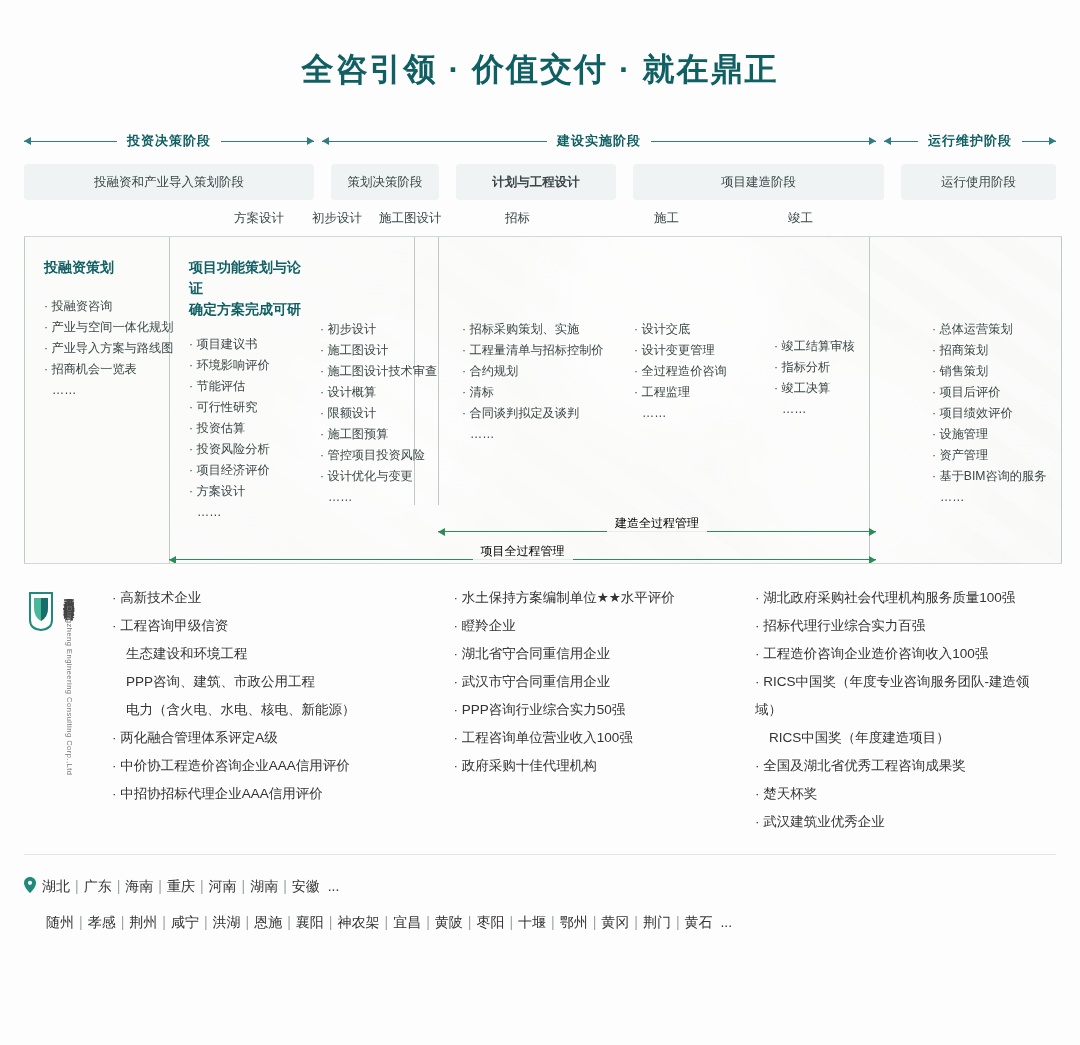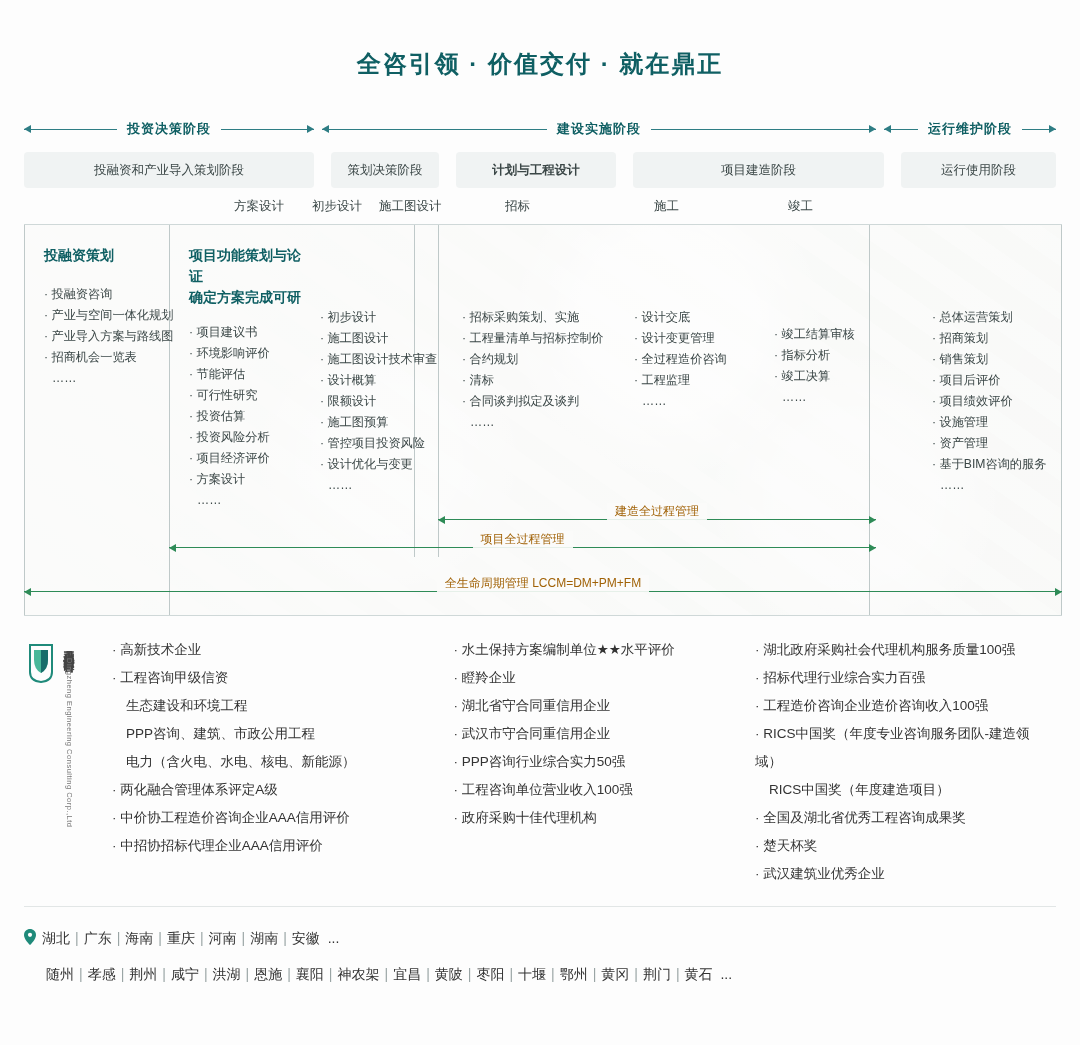--- a/index.html
+++ b/index.html
@@ -12,21 +12,21 @@
     overflow: hidden;
   }
   .page {
     position: relative;
     width: 1080px; height: 1045px;
     background: #fdfdfd;
   }
   
   .title {
     text-align: center;
-    font-size: 24px;
+    font-size: 32px;
     font-weight: bold;
     color: #0f5f63;
     letter-spacing: 2px;
     padding-top: 48px;
     padding-bottom: 10px;
   }
   
   .phase-bar {
     position: relative;
     margin: 24px 24px 0 24px;
@@ -109,21 +109,21 @@
   .substage-row span {
     position: absolute;
     top: 4px;
     white-space: nowrap;
   }
 
   
   .panel {
     position: relative;
     margin: 4px 18px 0 24px;
-    height: 392px;
+    height: 328px;
     border-top: 1px solid #cfd8d8;
     border-bottom: 1px solid #cfd8d8;
     overflow: hidden;
     background: #fbfbfa;
   }
   
   .bg-photo {
     position: absolute;
     inset: 0;
     background:
@@ -168,21 +168,21 @@
     content: "· ";
     color: #3b4747;
   }
   .bullets li.plain::before { content: ""; }
   .blk { position: absolute; }
 
   
   .scope {
     position: absolute;
     height: 22px;
-    color: #a16207;
+    color: #000000;
     font-size: 12px;
     text-align: center;
   }
   .scope .bar {
     position: absolute;
     left: 0; right: 0;
     top: 16px;
     height: 1px;
     background: #2e8b57;
   }

